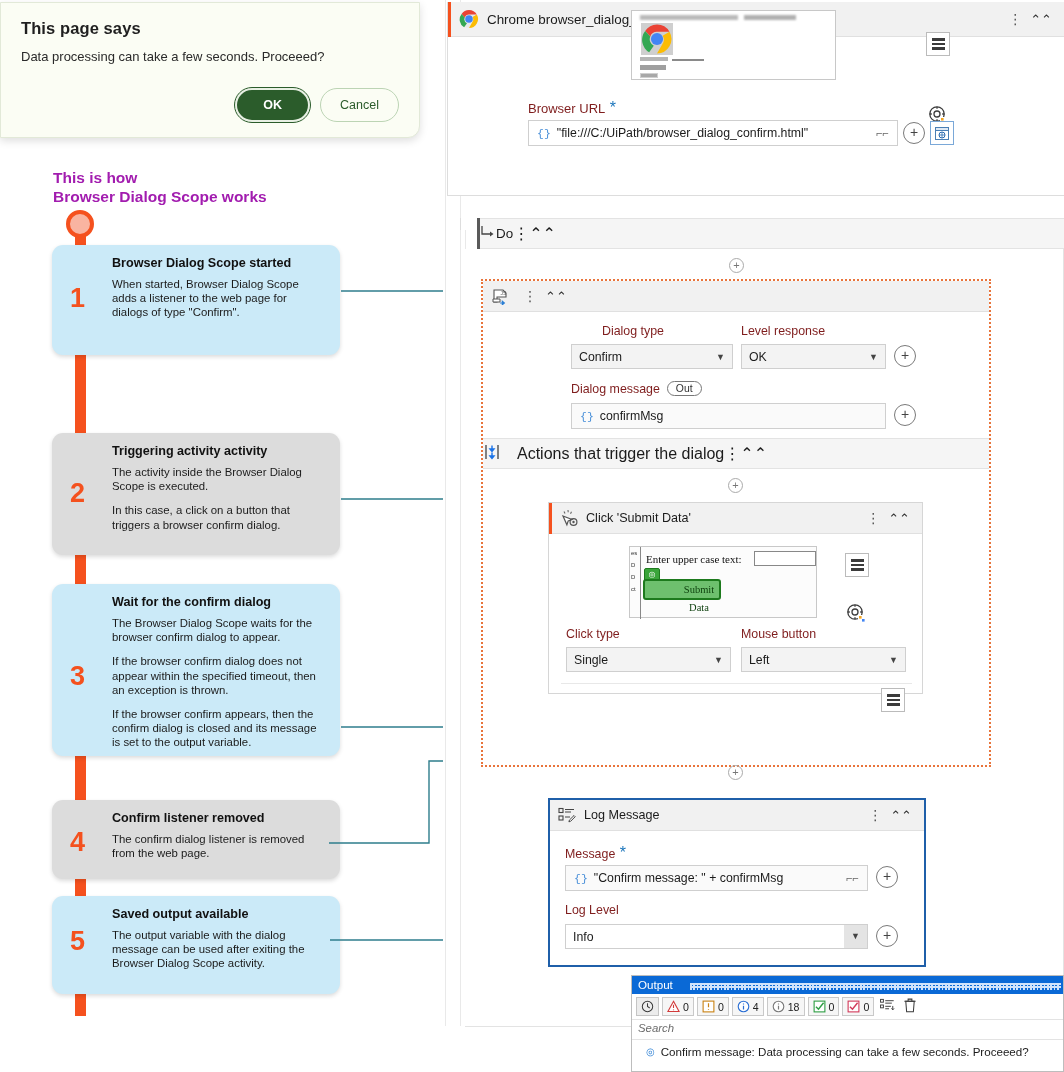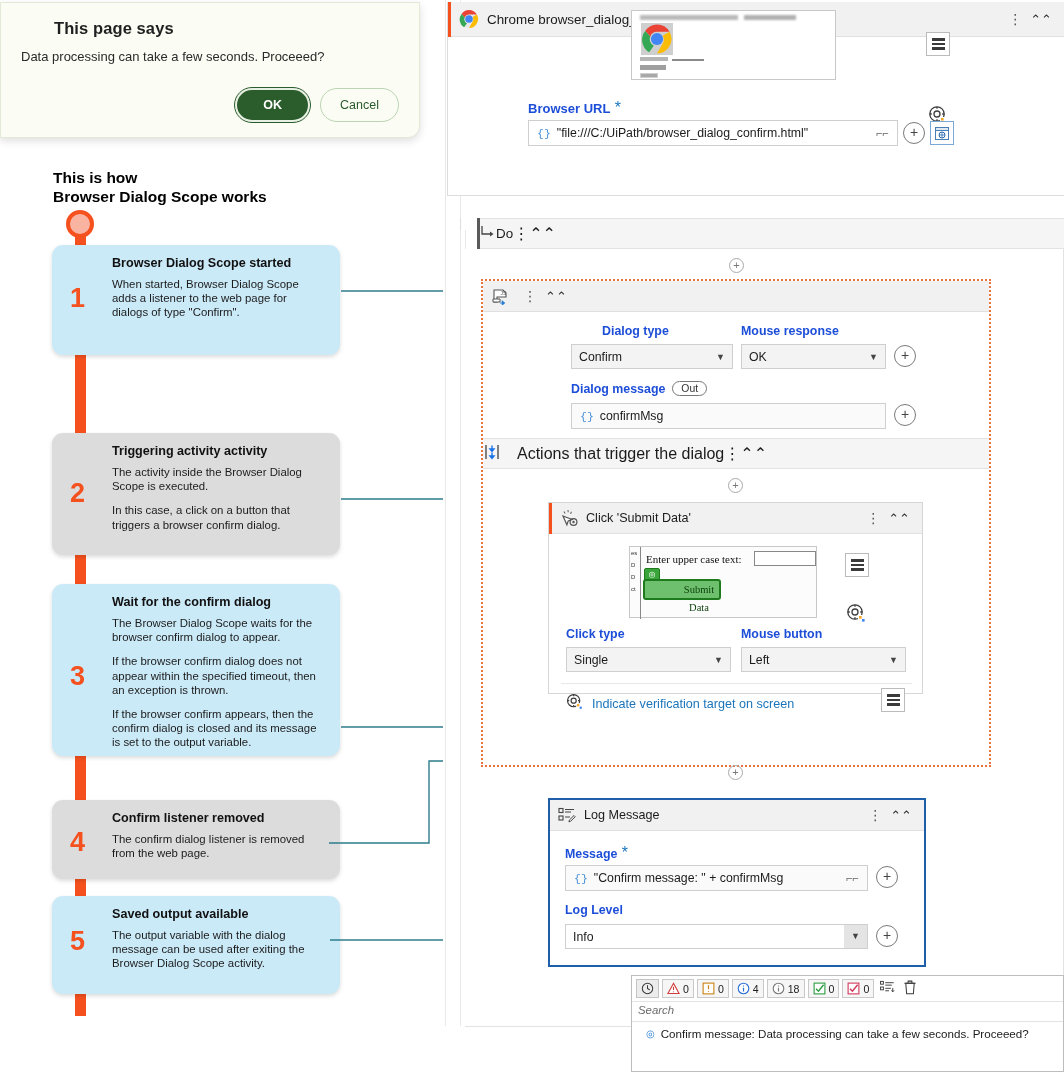--- a/index.html
+++ b/index.html
@@ -14,21 +14,21 @@
 
   
   #confirm-dialog{
     position:absolute; left:0; top:2px; width:420px; height:136px;
     background:#fbfdf4; border:1px solid #e2e9d8;
     border-radius:0 0 12px 0;
     box-shadow:0 3px 8px rgba(0,0,0,.13);
     padding:16px 20px 0 20px;
   }
   #confirm-dialog .dlg-title{
-    font-size:16.5px; font-weight:600; color:#1f1f1f; letter-spacing:.1px;margin-left:33px;
+    font-size:16.5px; font-weight:600; color:#1f1f1f; letter-spacing:.1px;
   }
   #confirm-dialog .dlg-msg{
     margin-top:11px; font-size:13px; color:#2a2a2a;
   }
   #confirm-dialog .dlg-buttons{
     position:absolute; right:20px; bottom:15px; display:flex; gap:10px; align-items:center;
   }
   .btn-ok{
     background:#2b5c2b; color:#fff; border:2px solid #e8f0e4;
     outline:1.5px solid #2b5c2b;
@@ -38,21 +38,21 @@
   .btn-cancel{
     background:#fbfdf4; color:#2b5c2b; border:1px solid #bcd4b4;
     border-radius:18px; padding:9px 19px; font-size:12.5px;
     font-family:"Liberation Sans", sans-serif; cursor:pointer;
   }
 
   
   #explainer{ position:absolute; left:0; top:150px; width:440px; height:900px; }
   #explainer-title{
     position:absolute; left:53px; top:18px; width:330px;
-    font-size:15.5px; font-weight:bold; line-height:19px; color:#000000;
+    font-size:15.5px; font-weight:bold; line-height:19px; color:#a21caf;
   }
   .rail{
     position:absolute; left:75px; top:66px; width:11px; height:800px;
     background:#f5511e;
   }
   .rail-dot{
     position:absolute; left:66px; top:60px; width:28px; height:28px;
     border-radius:50%; background:#f9b4a1; border:4px solid #f5511e;
   }
   .step{
@@ -92,21 +92,21 @@
     background:#f1f1f1; border-bottom:1px solid #e0e0e0;
     padding:0 8px 0 0;
   }
   .act-head .acc-bar{ width:3px; height:31px; flex:0 0 3px; }
   .act-head .ic{ width:30px; display:flex; justify-content:center; align-items:center; flex:0 0 30px; }
   .act-head .ttl{ font-size:12.6px; color:#1b1b1b; flex:1 1 auto; white-space:nowrap; }
   .act-head .kebab{ font-size:14px; color:#555; letter-spacing:0; padding:0 6px; line-height:1; }
   .act-head .chev{ font-size:13px; color:#333; padding:0 4px 0 2px; }
   .act-body{ padding:8px 10px 10px 10px; }
 
-  .fld-label{ font-size:12.4px; color:#1d4ed8; margin-bottom:3px;font-weight:bold; }
+  .fld-label{ font-size:12.4px; color:#7f1d1d; margin-bottom:3px; }
   .req{ color:#1b75bb; }
   .inp{
     display:flex; align-items:center; height:25px;
     border:1px solid #cfcfcf; background:#fff; font-size:12.3px; color:#1b1b1b;
   }
   .inp .braces{ color:#4a90d9; font-size:11.5px; padding:0 6px 0 8px; font-family:"Liberation Mono", monospace; }
   .inp .val{ flex:1 1 auto; white-space:nowrap; overflow:hidden; }
   .inp .expand{ color:#666; font-size:11px; padding:0 8px; }
   .sel{
     display:flex; align-items:center; height:25px;
@@ -350,21 +350,21 @@
           <text x="9.5" y="7" font-size="5" fill="#555" font-family="Liberation Sans, sans-serif">JS</text>
           <path d="M2 11h7v3H2z" fill="#fff" stroke="#555" stroke-width="1"></path>
           <path d="M9 15h4M11.3 13.2L13.4 15l-2.1 1.8z" stroke="#2b7fd4" stroke-width="1.1" fill="#2b7fd4"></path>
         </svg>
       </div>
       <div class="kebab">⋮</div>
       <div class="chev">⌃⌃</div>
     </div>
 
     <div style="position:absolute;left:88px;top:43px;margin-left:31px;" class="fld-label">Dialog type</div>
-    <div style="position:absolute;left:258px;top:43px;" class="fld-label">Mouse response</div>
+    <div style="position:absolute;left:258px;top:43px;" class="fld-label">Level response</div>
 
     <div class="sel" style="position:absolute;left:88px;top:63px;width:162px;gap:35px;">
       <span class="cv">Confirm</span>
       <span class="arw">▼</span>
     </div>
     <div class="sel" style="position:absolute;left:258px;top:63px;width:145px;">
       <span class="cv">OK</span>
       <span class="arw">▼</span>
     </div>
     <div class="plus" style="position:absolute;left:406px;top:64px;">+</div>
@@ -442,33 +442,20 @@
       <div class="sel" style="position:absolute;left:17px;top:144px;width:165px;">
         <span class="cv">Single</span>
         <span class="arw">▼</span>
       </div>
       <div class="sel" style="position:absolute;left:192px;top:144px;width:165px;">
         <span class="cv">Left</span>
         <span class="arw">▼</span>
       </div>
 
       <div style="position:absolute;left:12px;top:180px;width:351px;border-top:1px solid #e8e8e8;"></div>
-      <div style="position:absolute;left:17px;top:190px;display:flex;align-items:center;gap:9px;">
-        <span>
-          <svg width="17" height="17" viewBox="0 0 20 20">
-            <circle cx="9" cy="9" r="7.2" fill="none" stroke="#3d3d3d" stroke-width="1.4"></circle>
-            <circle cx="9" cy="9" r="3" fill="none" stroke="#3d3d3d" stroke-width="1.4"></circle>
-            <path d="M9 1.8v2M9 14.2v2M1.8 9h2M14.2 9h2" stroke="#3d3d3d" stroke-width="1.4"></path>
-            <rect x="12" y="12" width="7" height="7" fill="#fff"></rect>
-            <rect x="13" y="13" width="2.6" height="2.6" fill="#f5a623"></rect>
-            <rect x="16" y="16" width="2.6" height="2.6" fill="#4285f4"></rect>
-          </svg>
-        </span>
-        <span style="font-size:12.6px;color:#1b75bb;">Indicate verification target on screen</span>
-      </div>
       <div class="sq-btn" style="position:absolute;left:332px;top:185px;">
         <div class="hamb">
             <i></i>
             <i></i>
             <i></i>
           </div>
       </div>
     </div>
 
     <div class="addnode" style="position:absolute;left:245px;top:484px;">+</div>
@@ -503,20 +490,24 @@
     <div class="fld-label" style="position:absolute;left:15px;top:103px;">Log Level</div>
     <div class="sel" style="position:absolute;left:15px;top:124px;width:303px;background:#fff;border-color:#cfcfcf;">
       <span class="cv">Info</span>
       <span class="arw" style="background:#e4e4e4;height:23px;line-height:23px;">▼</span>
     </div>
     <div class="plus" style="position:absolute;left:321px;top:125px;">+</div>
   </div>
 </div>
 
 <div id="output-panel">
+  <div id="output-title">
+    <span>Output</span>
+    <span class="dots"></span>
+  </div>
 
   <div id="output-toolbar">
     <div class="cnt" style="border-color:#c4c4c4;background:#ececec;padding:0 4px;">
       <svg width="13" height="13" viewBox="0 0 14 14">
         <circle cx="7" cy="7" r="5.6" fill="none" stroke="#3a3a3a" stroke-width="1.1"></circle>
         <path d="M7 3.6V7l2.4 1.6" stroke="#3a3a3a" stroke-width="1.1" fill="none"></path>
       </svg>
     </div>
 
     <div class="cnt">

